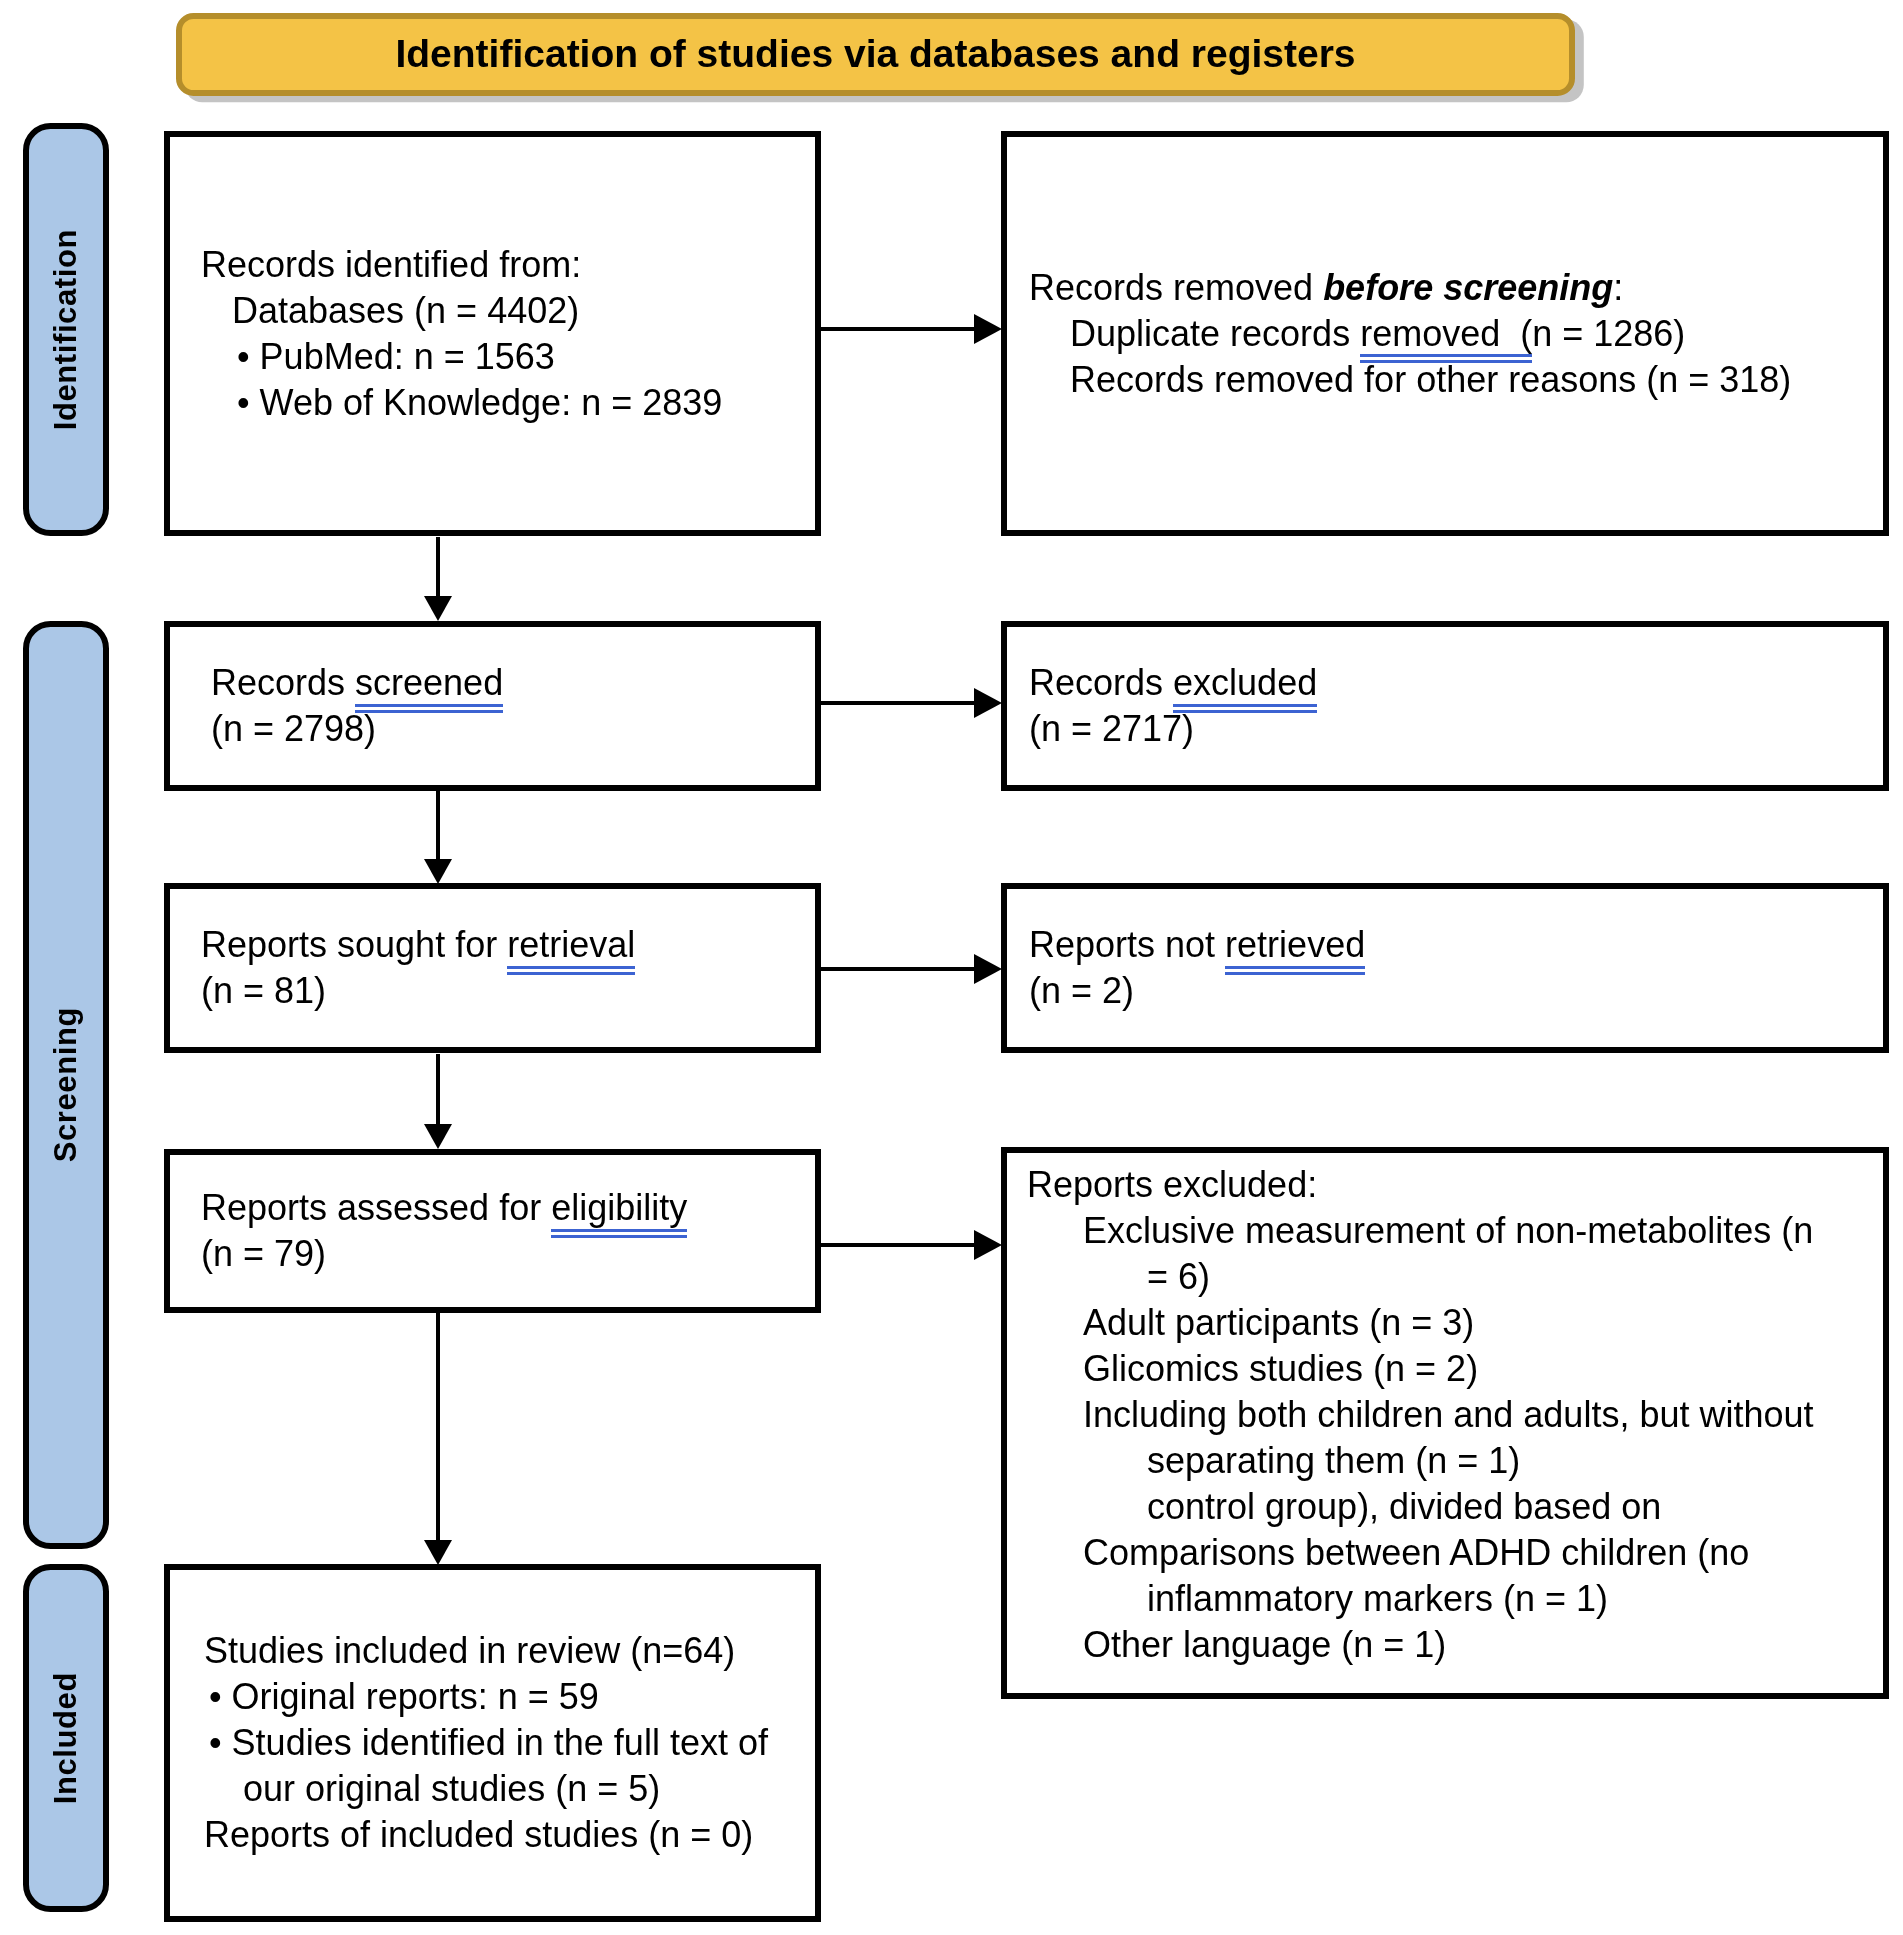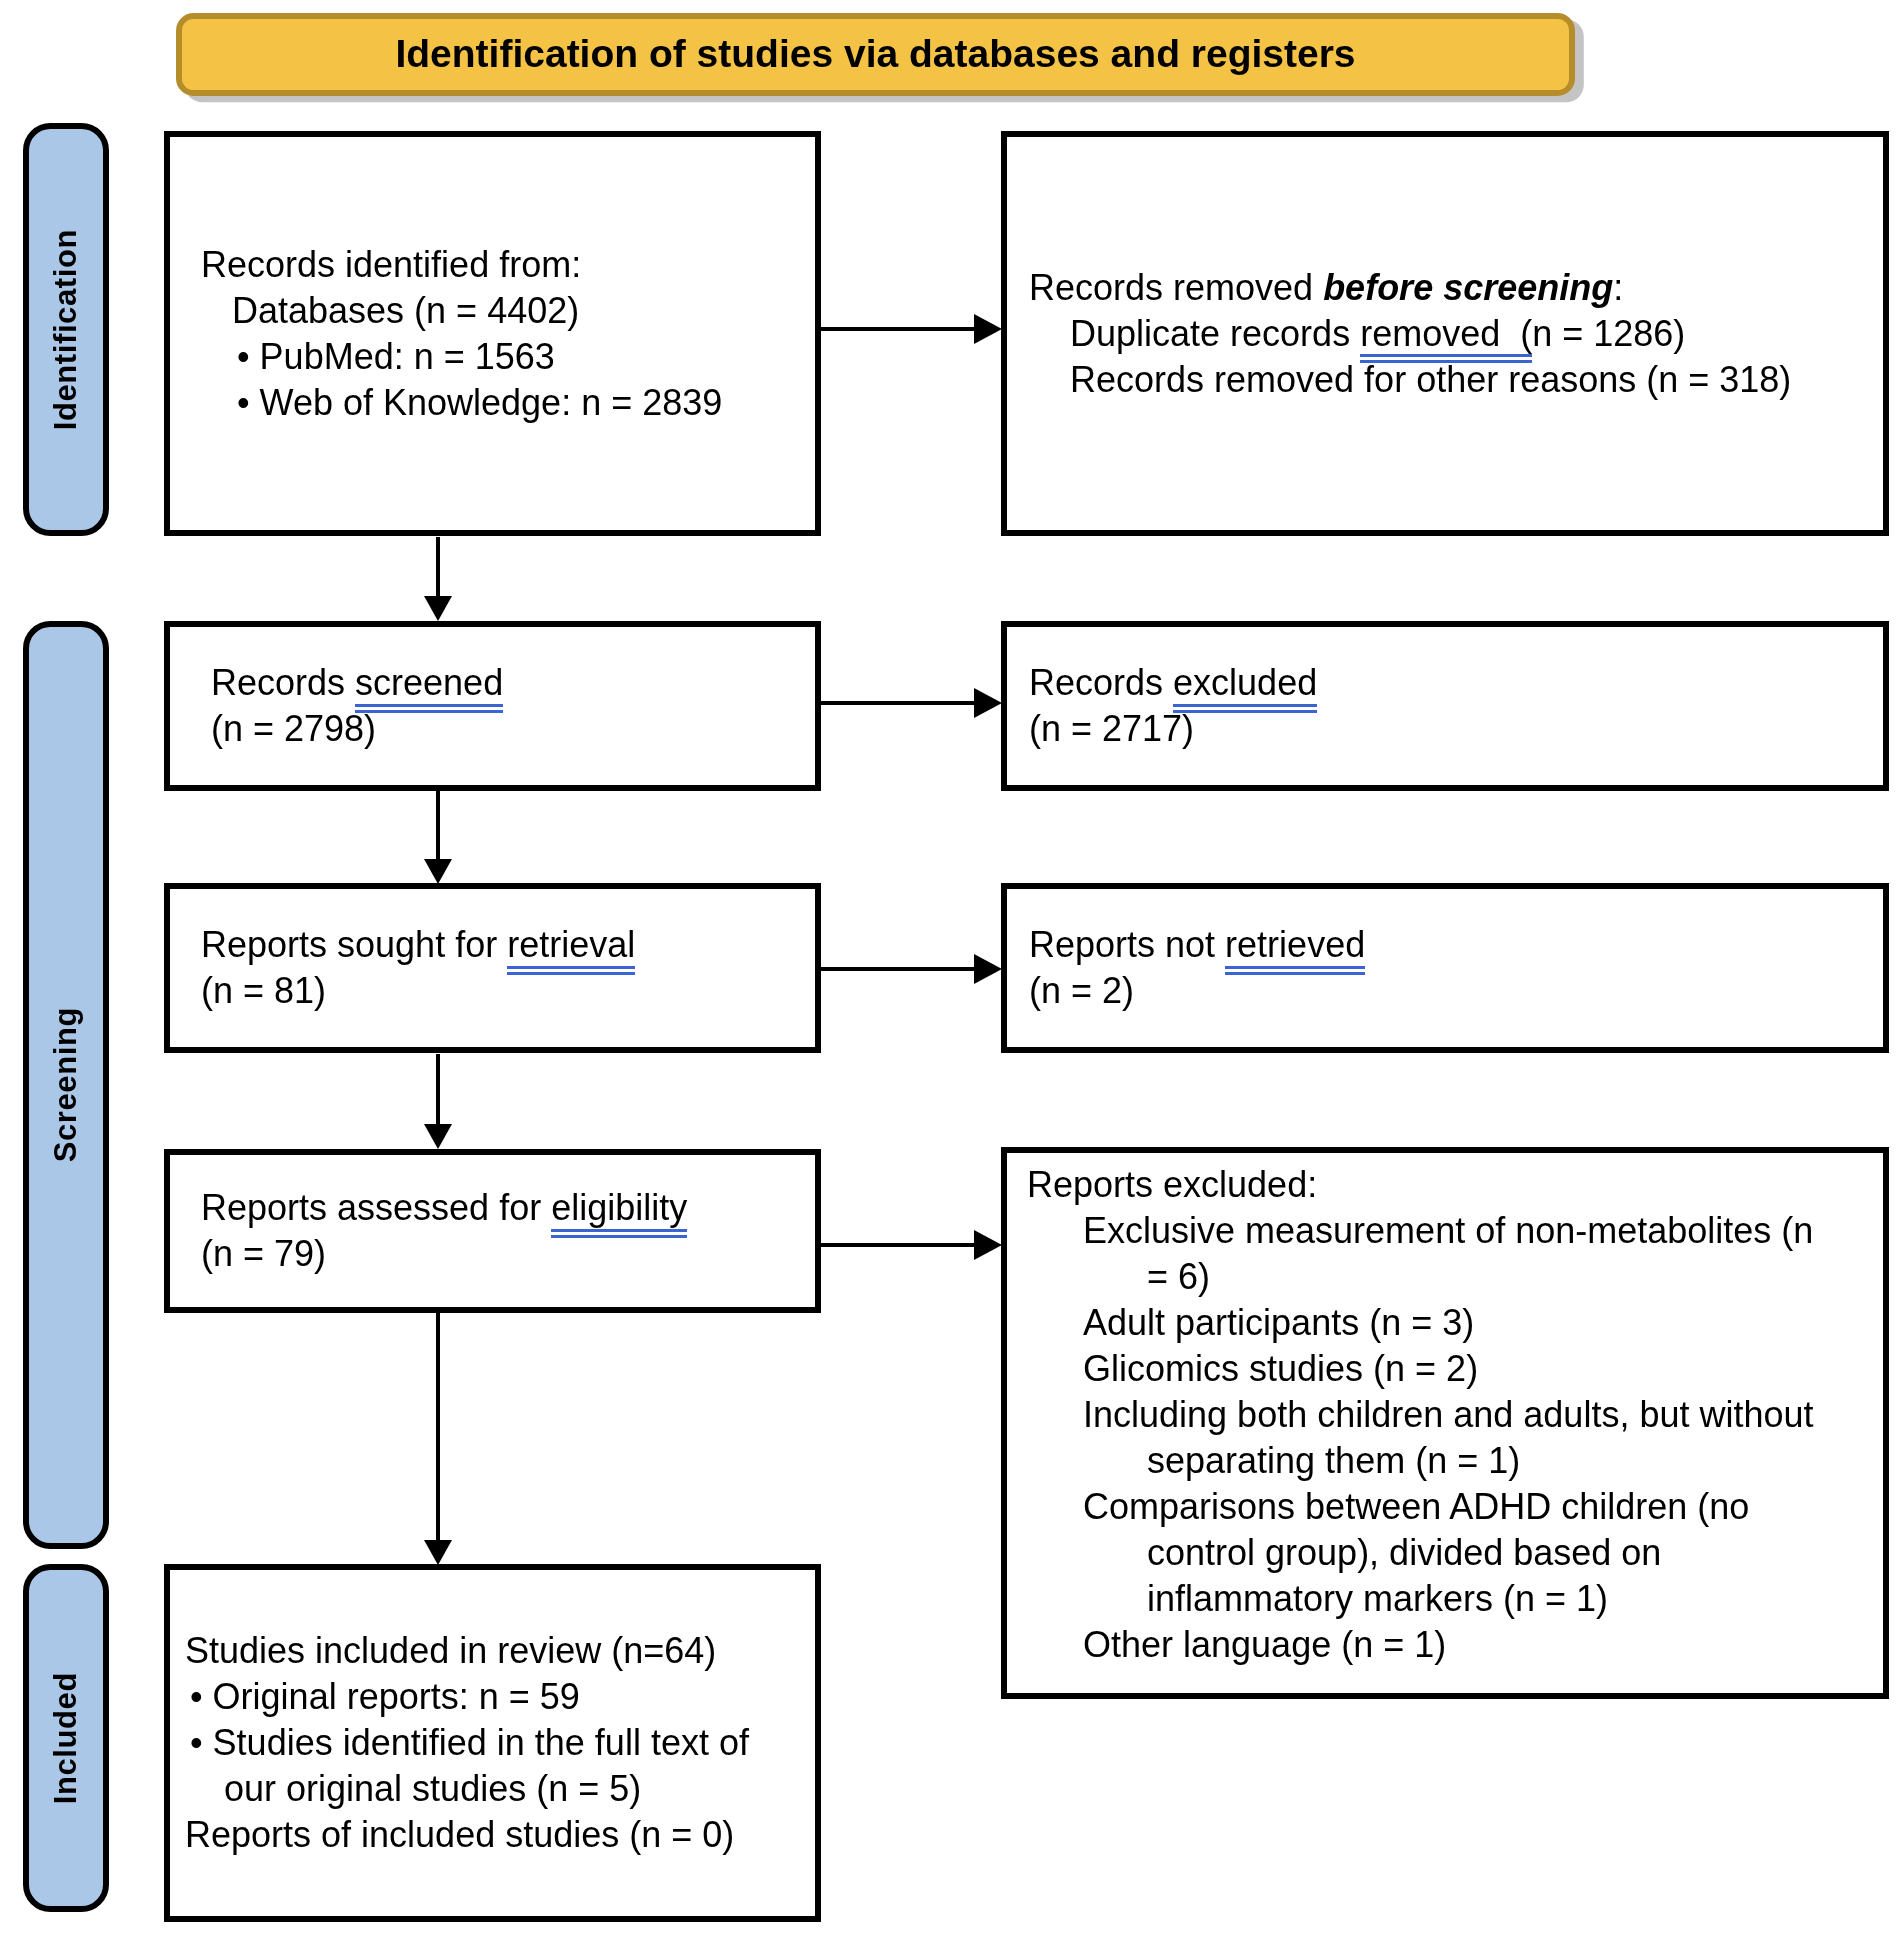--- a/index.html
+++ b/index.html
@@ -57,21 +57,21 @@
     font-size:36px;line-height:46px;
   }
   .line{white-space:pre;height:46px;}
   .it{font-style:italic;font-weight:bold;}
   .u{border-bottom:9.4px double var(--underline,#3C63D2);padding-bottom:0.6px;}
   
   .b-identified{left:164px;top:131px;width:657px;height:405px;padding-left:31px;}
   .b-screened  {left:164px;top:621px;width:657px;height:170px;padding-left:41px;}
   .b-sought    {left:164px;top:883px;width:657px;height:170px;padding-left:31px;}
   .b-assessed  {left:164px;top:1149px;width:657px;height:164px;padding-left:31px;}
-  .b-included  {left:164px;top:1564px;width:657px;height:358px;padding-left:15px;}
+  .b-included  {left:164px;top:1564px;width:657px;height:358px;padding-left:34px;}
   
   .b-removed   {left:1001px;top:131px;width:888px;height:405px;padding-left:22px;}
   .b-excluded  {left:1001px;top:621px;width:888px;height:170px;padding-left:22px;}
   .b-notretr   {left:1001px;top:883px;width:888px;height:170px;padding-left:22px;}
   .b-rexcluded {left:1001px;top:1147px;width:888px;height:552px;
                 padding-left:20px;padding-top:8.8px;padding-right:8.8px;
                 justify-content:flex-start;}
   
   .b-identified .ind-1{margin-left:31px;}
   .b-identified .ind-2{margin-left:36px;}
@@ -151,22 +151,22 @@
       <div class="line ind-0"><span>(n = 79)</span></div>
     </div>
   <div class="box b-rexcluded">
       <div class="line ind-0"><span>Reports excluded:</span></div>
       <div class="line ind-1"><span>Exclusive measurement of non-metabolites (n</span></div>
       <div class="line ind-2"><span>= 6)</span></div>
       <div class="line ind-1"><span>Adult participants (n = 3)</span></div>
       <div class="line ind-1"><span>Glicomics studies (n = 2)</span></div>
       <div class="line ind-1"><span>Including both children and adults, but without</span></div>
       <div class="line ind-2"><span>separating them (n = 1)</span></div>
+      <div class="line ind-2"><span>control group), divided based on</span></div>
       <div class="line ind-1"><span>Comparisons between ADHD children (no</span></div>
-      <div class="line ind-2"><span>control group), divided based on</span></div>
       <div class="line ind-2"><span>inflammatory markers (n = 1)</span></div>
       <div class="line ind-1"><span>Other language (n = 1)</span></div>
     </div>
   <div class="box b-included">
       <div class="line ind-0"><span>Studies included in review (n=64)</span></div>
       <div class="line ind-1"><span>• Original reports: n = 59</span></div>
       <div class="line ind-1"><span>• Studies identified in the full text of</span></div>
       <div class="line ind-2"><span>our original studies (n = 5)</span></div>
       <div class="line ind-0"><span>Reports of included studies (n = 0)</span></div>
     </div>

